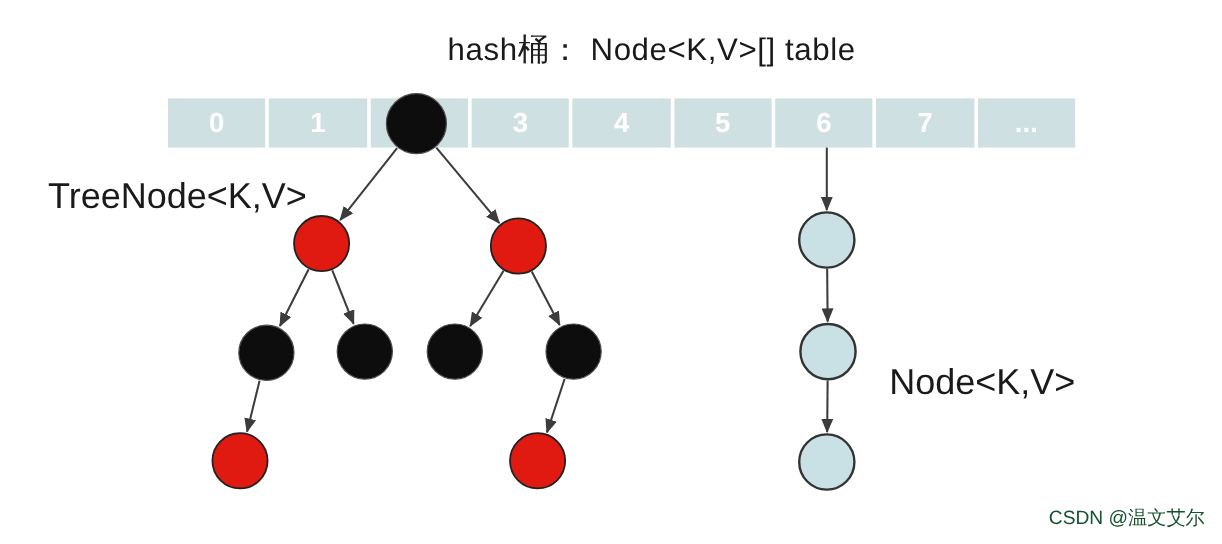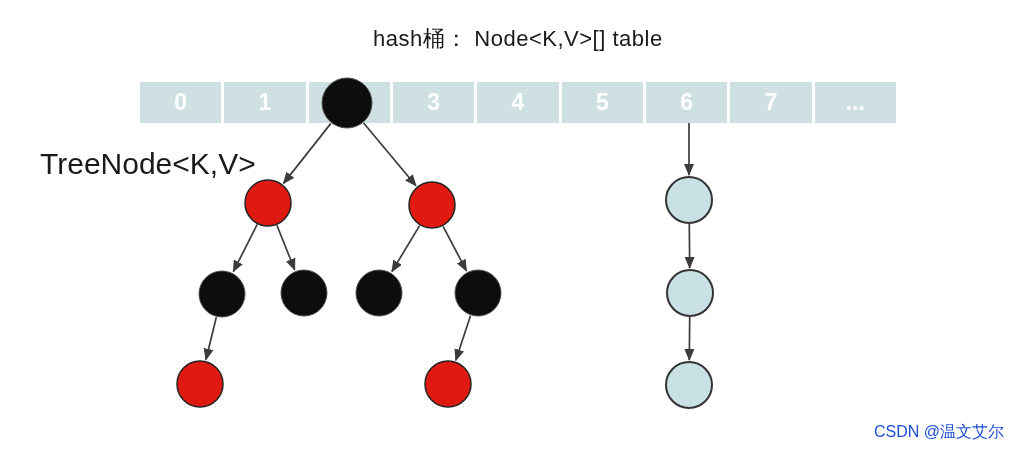--- a/index.html
+++ b/index.html
@@ -12,21 +12,21 @@
     position: relative;
     width: 1018px;
     height: 453px;
     background: #ffffff;
     overflow: hidden;
   }
   .title {
     position: absolute;
     left: 373px;
     top: 24px;
-    font-size: 22px;
+    font-size: 26px;
     color: #1a1a1a;
     white-space: nowrap;
     letter-spacing: 0.5px;
   }
   .array {
     position: absolute;
     left: 140px;
     top: 82px;
     width: 756px;
     height: 41px;
@@ -77,20 +77,21 @@
       <div class="cell" style="background: rgb(207, 224, 227); color: rgb(255, 255, 255);">1</div>
       <div class="cell" style="background: rgb(207, 224, 227); color: rgb(255, 255, 255);"></div>
       <div class="cell" style="background: rgb(207, 224, 227); color: rgb(255, 255, 255);">3</div>
       <div class="cell" style="background: rgb(207, 224, 227); color: rgb(255, 255, 255);">4</div>
       <div class="cell" style="background: rgb(207, 224, 227); color: rgb(255, 255, 255);">5</div>
       <div class="cell" style="background: rgb(207, 224, 227); color: rgb(255, 255, 255);">6</div>
       <div class="cell" style="background: rgb(207, 224, 227); color: rgb(255, 255, 255);">7</div>
       <div class="cell" style="background: rgb(207, 224, 227); color: rgb(255, 255, 255);">...</div>
     </div>
   <div class="label tree-label">TreeNode&lt;K,V&gt;</div>
+  <div class="label node-label">Node&lt;K,V&gt;</div>
   <svg class="canvas" width="1018" height="453" viewBox="0 0 1018 453">
       <defs>
         <marker id="arw" markerUnits="userSpaceOnUse" markerWidth="12" markerHeight="10" refX="11" refY="5" orient="auto">
           <path d="M0,0 L12,5 L0,10 z" fill="#3c3c3c"></path>
         </marker>
       </defs>
       <line x1="330.9" y1="123.4" x2="283.5" y2="183.4" stroke="#3c3c3c" stroke-width="1.7" marker-end="url(#arw)"></line>
       <line x1="363.6" y1="123.0" x2="416.0" y2="185.8" stroke="#3c3c3c" stroke-width="1.7" marker-end="url(#arw)"></line>
       <line x1="257.2" y1="224.4" x2="233.3" y2="271.7" stroke="#3c3c3c" stroke-width="1.7" marker-end="url(#arw)"></line>
       <line x1="276.9" y1="225.3" x2="294.7" y2="269.8" stroke="#3c3c3c" stroke-width="1.7" marker-end="url(#arw)"></line>
@@ -107,14 +108,14 @@
       <circle cx="222" cy="294" r="23" fill="#0d0d0d" stroke="#4d4d4d" stroke-width="1"></circle>
       <circle cx="304" cy="293" r="23" fill="#0d0d0d" stroke="#4d4d4d" stroke-width="1"></circle>
       <circle cx="379" cy="293" r="23" fill="#0d0d0d" stroke="#4d4d4d" stroke-width="1"></circle>
       <circle cx="478" cy="293" r="23" fill="#0d0d0d" stroke="#4d4d4d" stroke-width="1"></circle>
       <circle cx="200" cy="384" r="23" fill="#e01a10" stroke="#222222" stroke-width="1.5"></circle>
       <circle cx="448" cy="384" r="23" fill="#e01a10" stroke="#222222" stroke-width="1.5"></circle>
       <circle cx="689" cy="200" r="23" fill="#c9e0e5" stroke="#333333" stroke-width="2"></circle>
       <circle cx="690" cy="293" r="23" fill="#c9e0e5" stroke="#333333" stroke-width="2"></circle>
       <circle cx="689" cy="385" r="23" fill="#c9e0e5" stroke="#333333" stroke-width="2"></circle>
     </svg>
-  <div class="watermark" style="color: #1d4ed8;">CSDN @温文艾尔</div>
+  <div class="watermark" style="color: #14532d;">CSDN @温文艾尔</div>
 </div>
 
 </body></html>

